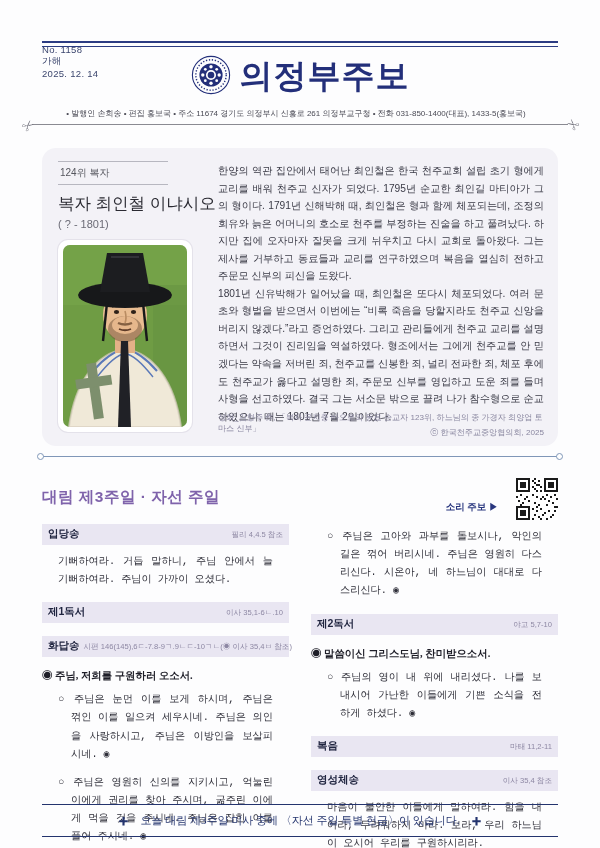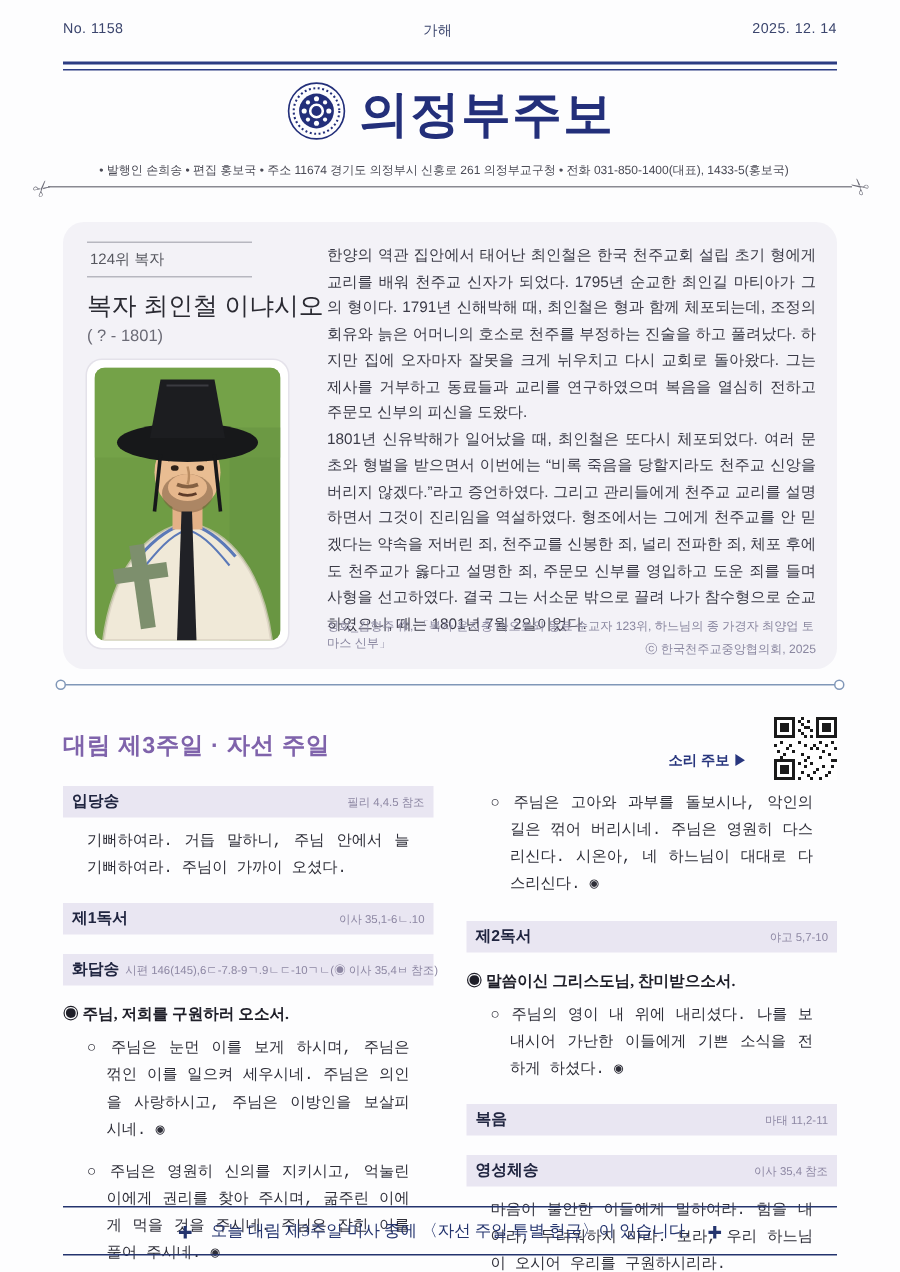--- a/index.html
+++ b/index.html
@@ -1,20 +1,20 @@
 <!DOCTYPE html>
 <html lang="ko"><head>
 <meta charset="utf-8">
 <style>
   html,body{margin:0;padding:0;}
   body{width:600px;height:848px;background:#ffffff;font-family:"Liberation Sans",sans-serif;color:#222;}
   .page{position:relative;width:600px;height:848px;background:#fdfdfe;overflow:hidden;}
 
   
-  .hdr-row{position:absolute;top:14px;left:42px;width:516px;display:flex;justify-content:space-between;font-size:9.5px;color:#3c466e;letter-spacing:.3px;}
+  .hdr-row{position:absolute;top:44px;left:42px;width:516px;display:flex;justify-content:space-between;font-size:9.5px;color:#3c466e;letter-spacing:.3px;flex-direction:column;}
   .hdr-rule1{position:absolute;top:41px;left:42px;width:516px;border-top:2.5px solid #2c3c82;}
   .hdr-rule2{position:absolute;top:46px;left:42px;width:516px;border-top:1px solid #2c3c82;}
 
   .masthead{position:absolute;top:54px;left:0;width:600px;display:flex;align-items:center;justify-content:center;gap:9px;}
   .m-title{font-size:33px;font-weight:bold;color:#232f7a;letter-spacing:1px;}
 
   .pub-line{position:absolute;top:108px;left:0;width:592px;text-align:center;font-size:8px;color:#4a4a55;}
   .cut-line{position:absolute;top:124px;left:32px;width:536px;border-top:1px solid #8a8a92;}
   .scissor{position:absolute;top:-8px;font-size:11px;color:#6d6d78;}
   .scissor.l{left:-10px;transform:rotate(-40deg);}

